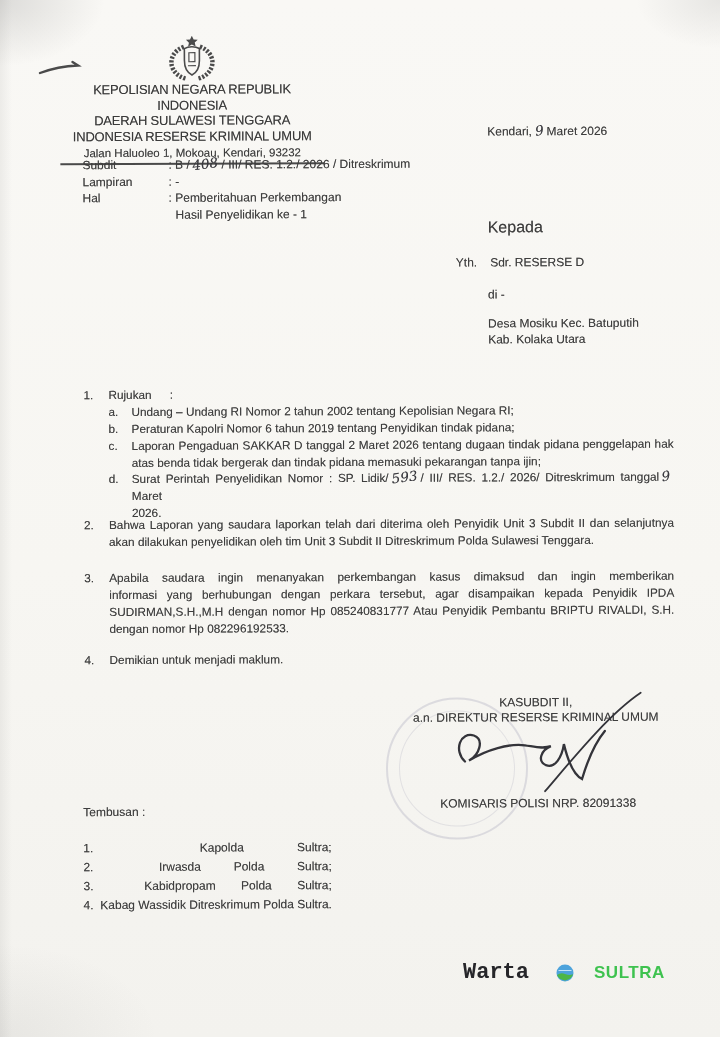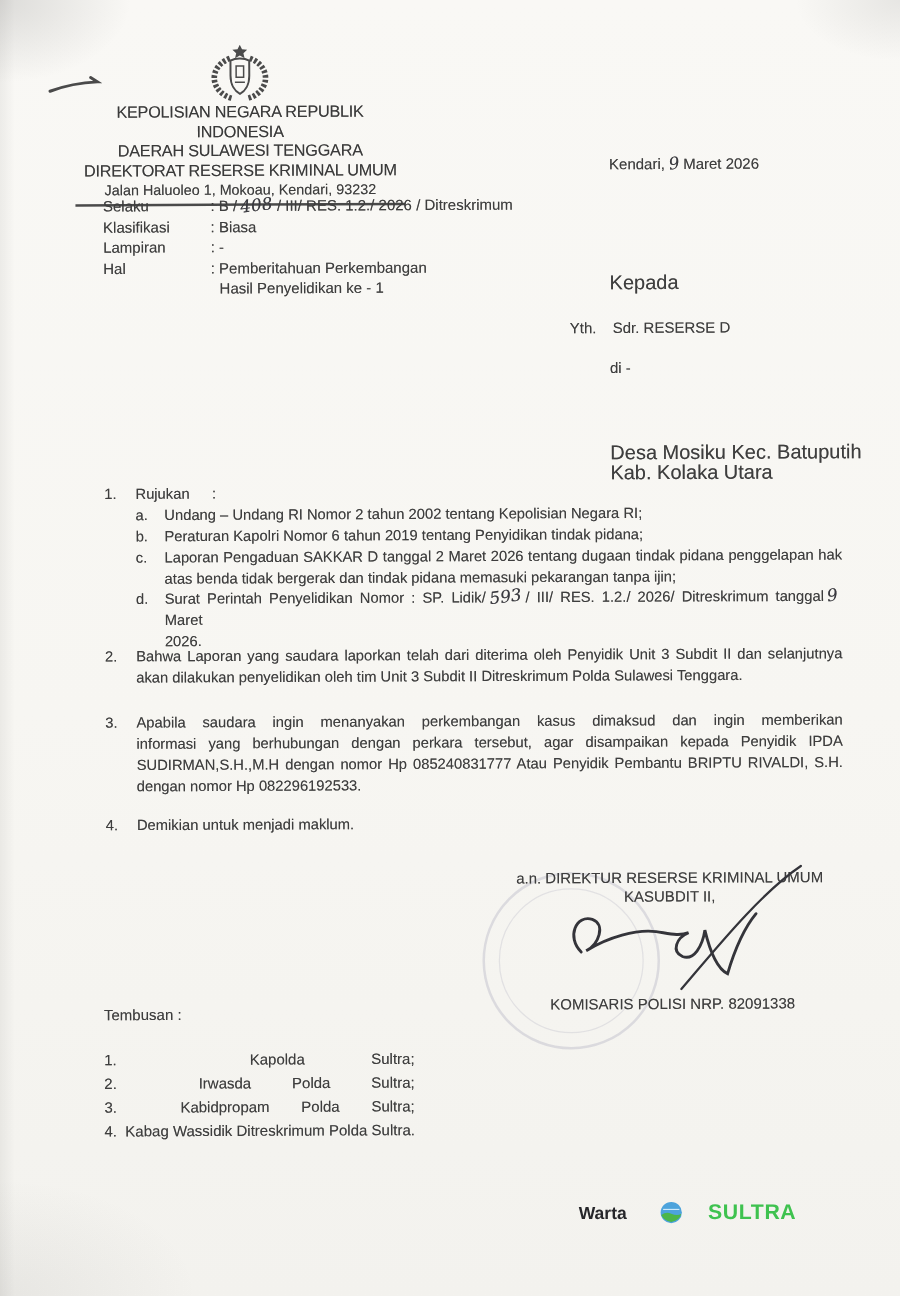--- a/index.html
+++ b/index.html
@@ -35,21 +35,21 @@
   .meta { position:absolute; left:82px; top:156px; font-size:12px; line-height:16.5px; }
   .meta-row { display:flex; }
   .meta-label { width:86px; flex:none; }
   .meta-value .v2 { padding-left:7px; }
 
   
   .kepada { position:absolute; left:487px; top:219px; font-size:16px; }
   .yth { position:absolute; left:455px; top:256px; font-size:12px; }
   .yth .yth-name { margin-left:13px; }
   .di { position:absolute; left:487px; top:288px; font-size:12px; }
-  .raddr { position:absolute; left:487px; top:316px; font-size:16px; line-height:16px;margin-top:40px; }
+  .raddr { position:absolute; left:487px; top:316px; font-size:12px; line-height:16px; }
 
   
   .li { position:absolute; display:flex; font-size:11.8px; line-height:17px; }
   .num { flex:none; }
   .li.l1 { left:82px; width:592px; }
   .li.l1 .num { width:25px; }
   .li.l1 .txt { width:565px; }
   .li.sub { left:107px; width:567px; }
   .li.sub .num { width:23px; }
   .li.sub .txt { width:542px; }
@@ -69,22 +69,22 @@
   .sig-name { display:inline-block; border-bottom:1.5px solid #45454b; padding:0 5px 1px 5px; }
   .sig-rank { margin-top:2px; }
 
   
   .tembusan-label { position:absolute; left:80px; top:804px; font-size:12px; }
   .tembusan-items { position:absolute; left:80px; top:838px; font-size:12px; line-height:19px; }
   .tembusan-items .line { white-space:pre; min-height:19px; }
 
   
   .wm { position:absolute; left:463px; top:960px; display:flex; align-items:center; }
-  .wm-warta { font-family:Liberation Sans, sans-serif; font-weight:bold;
-              font-size:14px; color:#26262a; }
+  .wm-warta { font-family:Liberation Mono, monospace; font-weight:bold;
+              font-size:22px; color:#26262a; }
   .wm-globe { margin-left:27px; display:block; }
   .wm-sultra { margin-left:20px; font-size:17px; font-weight:bold; letter-spacing:0.5px; color:#3ec24f; }
 </style>
 </head>
 <body>
 
 <div class="page">
 
   <svg class="pen-mark" width="46" height="22" viewBox="0 0 46 22">
     <path d="M2 15 C 14 10.5 28 8 40 7.5 l-5.5 -3.5" stroke="#4a4a4a" stroke-width="2.4" fill="none" stroke-linecap="round"></path>
@@ -96,36 +96,32 @@
       <svg class="emblem" width="56" height="46" viewBox="0 0 56 46">
         <path d="M28 1 l1.8 3.7 4.1 0.4 -3 2.8 0.9 4 -3.8 -2.2 -3.8 2.2 0.9 -4 -3 -2.8 4.1 -0.4 z" fill="#4b4b4b"></path>
         <path d="M20 12 C9 16 5 26 9 34 c2.5 5 7 8.5 13 10" fill="none" stroke="#4b4b4b" stroke-width="4.5" stroke-dasharray="2.2 1.6"></path>
         <path d="M36 12 C47 16 51 26 47 34 c-2.5 5 -7 8.5 -13 10" fill="none" stroke="#4b4b4b" stroke-width="4.5" stroke-dasharray="2.2 1.6"></path>
         <path d="M28 12 c-4.5 0 -7.5 1.8 -7.5 1.8 v12 c0 7.5 3.5 12.5 7.5 14.5 c4 -2 7.5 -7 7.5 -14.5 v-12 S32.5 12 28 12 z" fill="none" stroke="#4b4b4b" stroke-width="1.6"></path>
         <rect x="25" y="18" width="6" height="9" fill="none" stroke="#4b4b4b" stroke-width="1.2"></rect>
         <path d="M24 31 h8" stroke="#4b4b4b" stroke-width="1.2"></path>
       </svg>
       <div class="lh-line">KEPOLISIAN NEGARA REPUBLIK INDONESIA</div>
       <div class="lh-line">DAERAH SULAWESI TENGGARA</div>
-      <div class="lh-line">DIREKTORAT RESERSE KRIMINAL UMUM</div>
+      <div class="lh-line">INDONESIA RESERSE KRIMINAL UMUM</div>
       <div class="lh-address">Jalan Haluoleo 1, Mokoau,  Kendari, 93232</div>
     </div>
 
     <div class="dateline">
       <span>Kendari,</span><span class="hand">9</span><span>Maret 2026</span>
     </div>
 
     <div class="meta">
       <div class="meta-row">
-        <span class="meta-label">Selaku</span>
+        <span class="meta-label">Subdit</span>
         <span class="meta-value"><span>: B /</span><span class="hand">408</span><span>/ III/ RES. 1.2./ 2026 / Ditreskrimum</span></span>
-      </div>
-      <div class="meta-row">
-        <span class="meta-label">Klasifikasi</span>
-        <span class="meta-value">: Biasa</span>
       </div>
       <div class="meta-row">
         <span class="meta-label">Lampiran</span>
         <span class="meta-value">: -</span>
       </div>
       <div class="meta-row">
         <span class="meta-label">Hal</span>
         <span class="meta-value">
           <div>: Pemberitahuan Perkembangan</div>
           <div class="v2">Hasil Penyelidikan ke - 1</div>
@@ -193,22 +189,22 @@
     </div>
     <div class="li l1" style="top:651px">
       <span class="num">4.</span>
       <span class="txt">
           <div class="line">Demikian untuk menjadi maklum.</div>
         </span>
     </div>
 
     <div class="stamp"></div>
     <div class="sig-head">
+      <div>KASUBDIT II,</div>
       <div>a.n. DIREKTUR RESERSE KRIMINAL UMUM</div>
-      <div>KASUBDIT II,</div>
     </div>
     <svg class="sig-svg" width="235" height="118" viewBox="0 0 235 118">
       <path d="M120 104 C146 74 183 28 216 6" stroke="#34343a" stroke-width="1.8" fill="none" stroke-linecap="round"></path>
       <path d="M40 74 C28 62 36 44 49 48 C60 52 54 68 44 73 C62 62 84 56 100 58 C110 59.5 118 62 126 59 C116 63 112 74 121 78 C130 81.5 137 70 139 57 C143 74 149 88 157 92 C163 72 170 56 180 44" stroke="#34343a" stroke-width="2.3" fill="none" stroke-linecap="round"></path>
     </svg>
     <div class="sig-name-block">
       <div class="sig-rank">KOMISARIS POLISI NRP. 82091338</div>
     </div>
 
     <div class="tembusan-label">Tembusan :</div>

